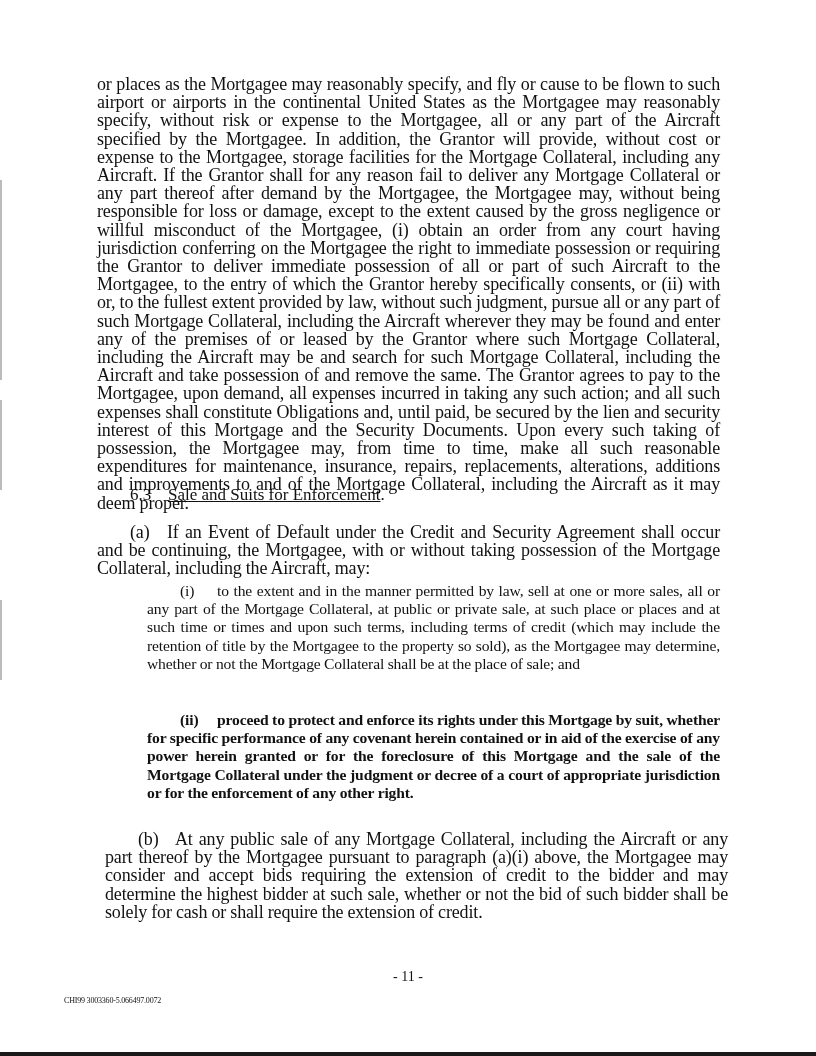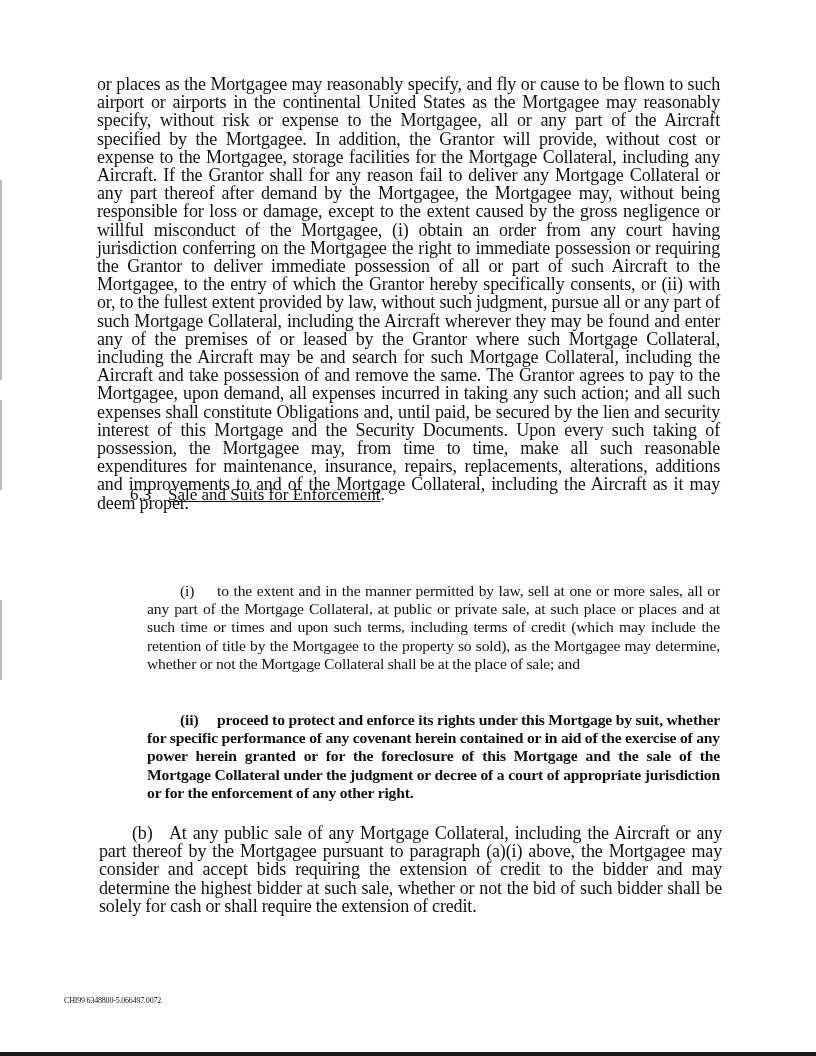--- a/index.html
+++ b/index.html
@@ -95,29 +95,33 @@
   <div class="margin-mark" style="top:180px;height:200px;"></div>
   <div class="margin-mark" style="top:400px;height:90px;"></div>
   <div class="margin-mark" style="top:600px;height:80px;"></div>
 
   <p class="text-block p-intro" style="margin:0;">or places as the Mortgagee may reasonably specify, and fly or cause to be flown to such airport or airports in the continental United States as the Mortgagee may reasonably specify, without risk or expense to the Mortgagee, all or any part of the Aircraft specified by the Mortgagee.  In addition, the Grantor will provide, without cost or expense to the Mortgagee, storage facilities for the Mortgage Collateral, including any Aircraft.  If the Grantor shall for any reason fail to deliver any Mortgage Collateral or any part thereof after demand by the Mortgagee, the Mortgagee may, without being responsible for loss or damage, except to the extent caused by the gross negligence or willful misconduct of the Mortgagee, (i) obtain an order from any court having jurisdiction conferring on the Mortgagee the right to immediate possession or requiring the Grantor to deliver immediate possession of all or part of such Aircraft to the Mortgagee, to the entry of which the Grantor hereby specifically consents, or (ii) with or, to the fullest extent provided by law, without such judgment, pursue all or any part of such Mortgage Collateral, including the Aircraft wherever they may be found and enter any of the premises of or leased by the Grantor where such Mortgage Collateral, including the Aircraft may be and search for such Mortgage Collateral, including the Aircraft and take possession of and remove the same.  The Grantor agrees to pay to the Mortgagee, upon demand, all expenses incurred in taking any such action; and all such expenses shall constitute Obligations and, until paid, be secured by the lien and security interest of this Mortgage and the Security Documents.  Upon every such taking of possession, the Mortgagee may, from time to time, make all such reasonable expenditures for maintenance, insurance, repairs, replacements, alterations, additions and improvements to and of the Mortgage Collateral, including the Aircraft as it may deem proper.</p>
 
   <div class="heading">
     <span class="num">6.3</span><span class="title">Sale and Suits for Enforcement</span><span>.</span>
   </div>
 
+  <p class="text-block p-a" style="margin:0;">
+    <span class="lead">(a)</span><span>If an Event of Default under the Credit and Security Agreement shall occur and be continuing, the Mortgagee, with or without taking possession of the Mortgage Collateral, including the Aircraft, may:</span>
+  </p>
 
   <p class="sub p-i" style="margin:0;">
     <span class="lead">(i)</span><span>to the extent and in the manner permitted by law, sell at one or more sales, all or any part of the Mortgage Collateral, at public or private sale, at such place or places and at such time or times and upon such terms, including terms of credit (which may include the retention of title by the Mortgagee to the property so sold), as the Mortgagee may determine, whether or not the Mortgage Collateral shall be at the place of sale; and</span>
   </p>
 
   <p class="sub p-ii" style="margin:0;font-weight:bold;">
     <span class="lead">(ii)</span><span>proceed to protect and enforce its rights under this Mortgage by suit, whether for specific performance of any covenant herein contained or in aid of the exercise of any power herein granted or for the foreclosure of this Mortgage and the sale of the Mortgage Collateral under the judgment or decree of a court of appropriate jurisdiction or for the enforcement of any other right.</span>
   </p>
 
-  <p class="text-block p-b" style="margin:2px;">
+  <p class="text-block p-b" style="margin:8px;">
     <span class="lead">(b)</span><span>At any public sale of any Mortgage Collateral, including the Aircraft or any part thereof by the Mortgagee pursuant to paragraph (a)(i) above, the Mortgagee may consider and accept bids requiring the extension of credit to the bidder and may determine the highest bidder at such sale, whether or not the bid of such bidder shall be solely for cash or shall require the extension of credit.</span>
   </p>
 
-  <div class="footer-id">CHI99 6348800-5.066497.0072</div>
+  <div class="footer-page">- 11 -</div>
+  <div class="footer-id">CHI99 3003360-5.066497.0072</div>
 
   <div class="bottom-bar"></div>
 </div>
 
 </body></html>

